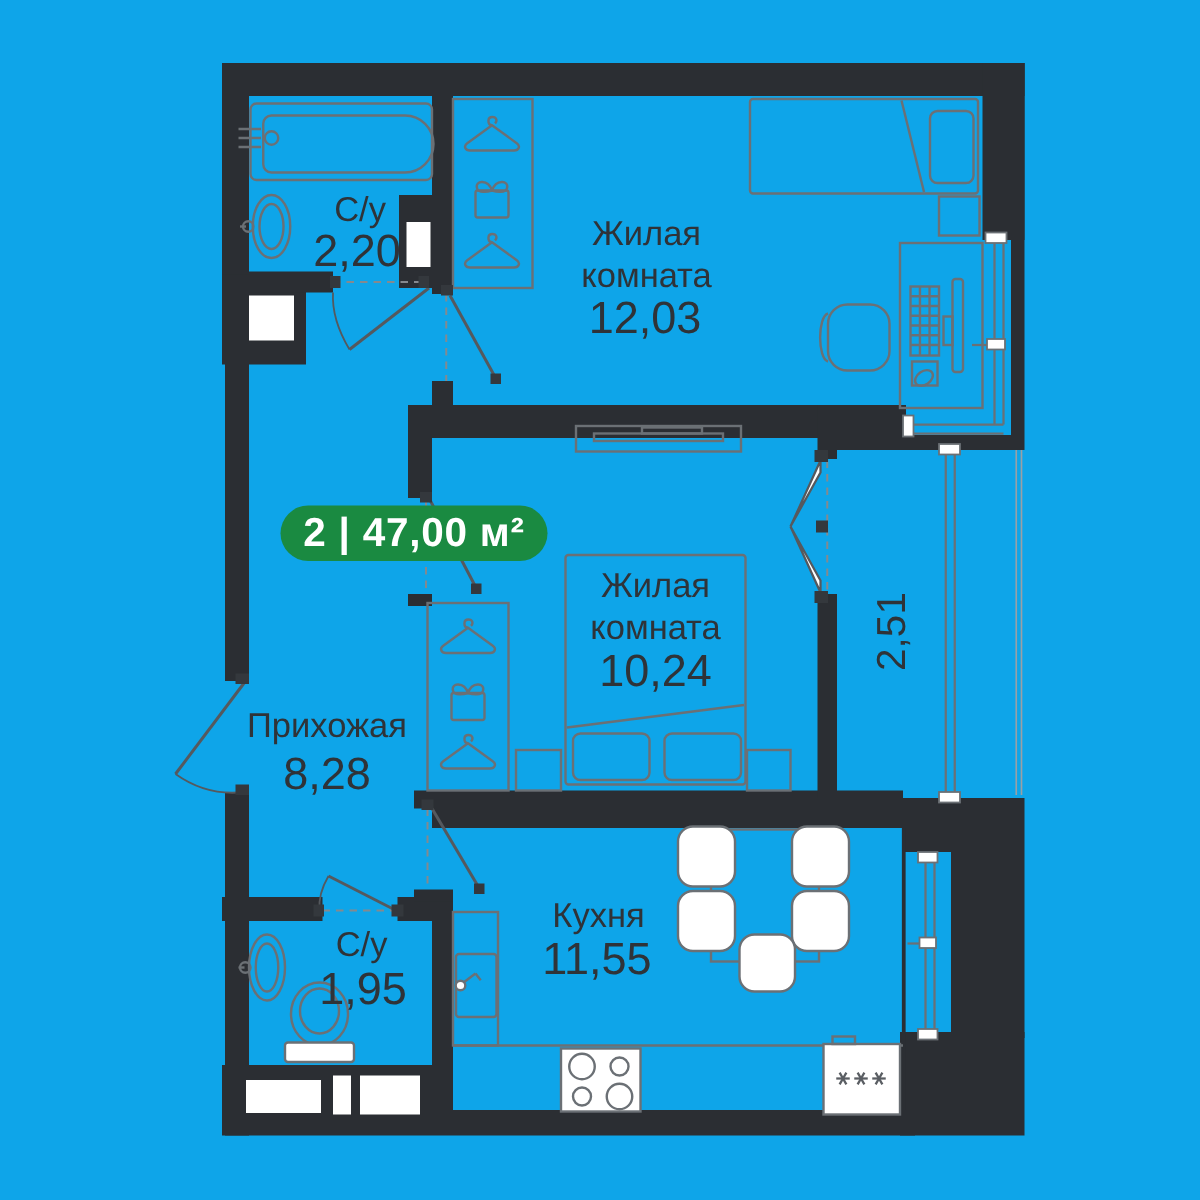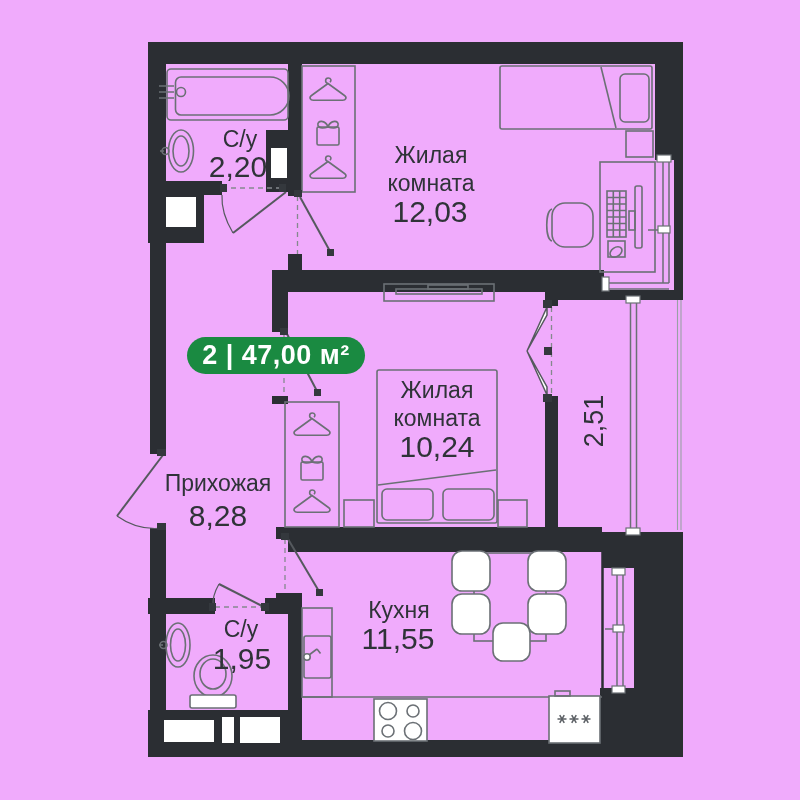--- a/index.html
+++ b/index.html
@@ -1,16 +1,16 @@
 <!DOCTYPE html>
 <html><head>
 <meta charset="utf-8">
 <style>
   html,body{margin:0;padding:0;background:#fff;}
-  .canvas{position:relative;width:800px;height:800px;background:#f0abfc;overflow:hidden;
+  .canvas{position:relative;width:800px;height:800px;background:#0ea5e9;overflow:hidden;
           font-family:"Liberation Sans", sans-serif;}
   svg{position:absolute;left:0;top:0;}
   .wall{fill:#2b2e33;stroke:none;}
   .nich{fill:#ffffff;stroke:none;}
   .furn{stroke:#6b7075;stroke-width:1.6;fill:none;}
   .furnf{stroke:#6b7075;stroke-width:1.6;fill:#ffffff;}
   .win{stroke:#6b7075;stroke-width:1.5;fill:none;}
   .wincap{fill:#ffffff;stroke:#6b7075;stroke-width:1.2;}
   .thin{stroke:#9aa0a5;stroke-width:1.1;fill:none;}
   .dash{stroke:#85898e;stroke-width:1.3;stroke-dasharray:5 4;fill:none;}

